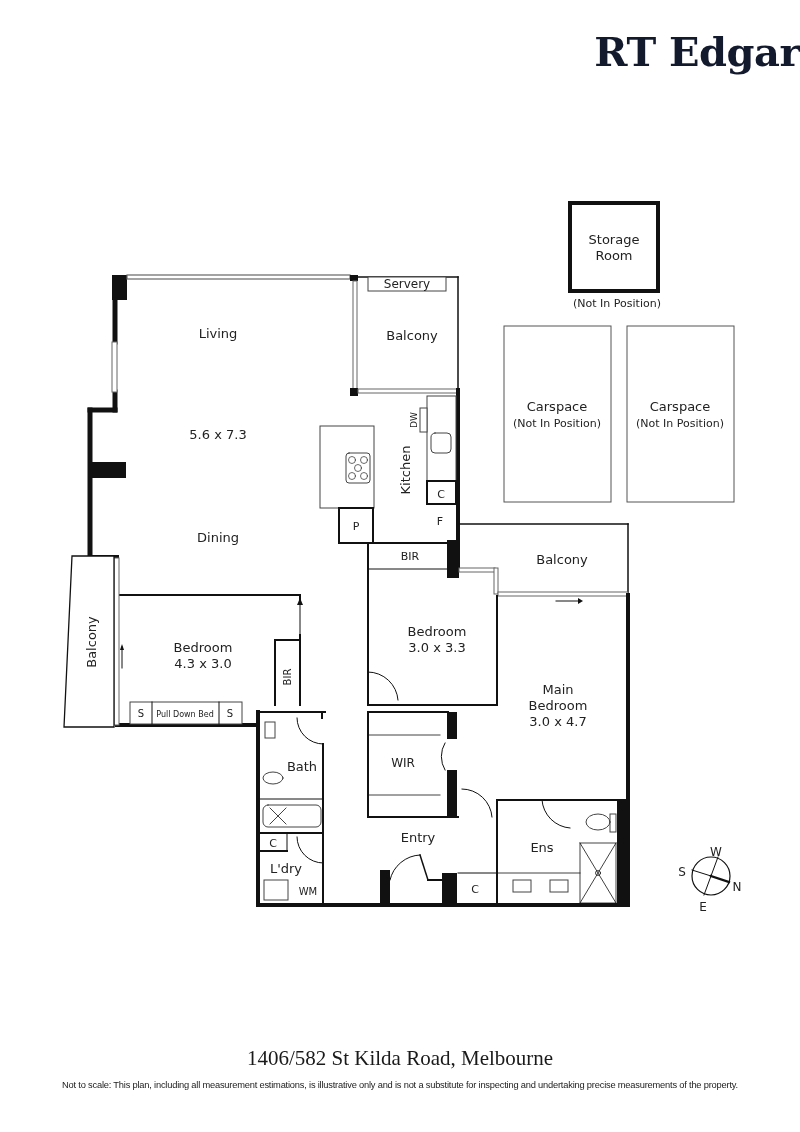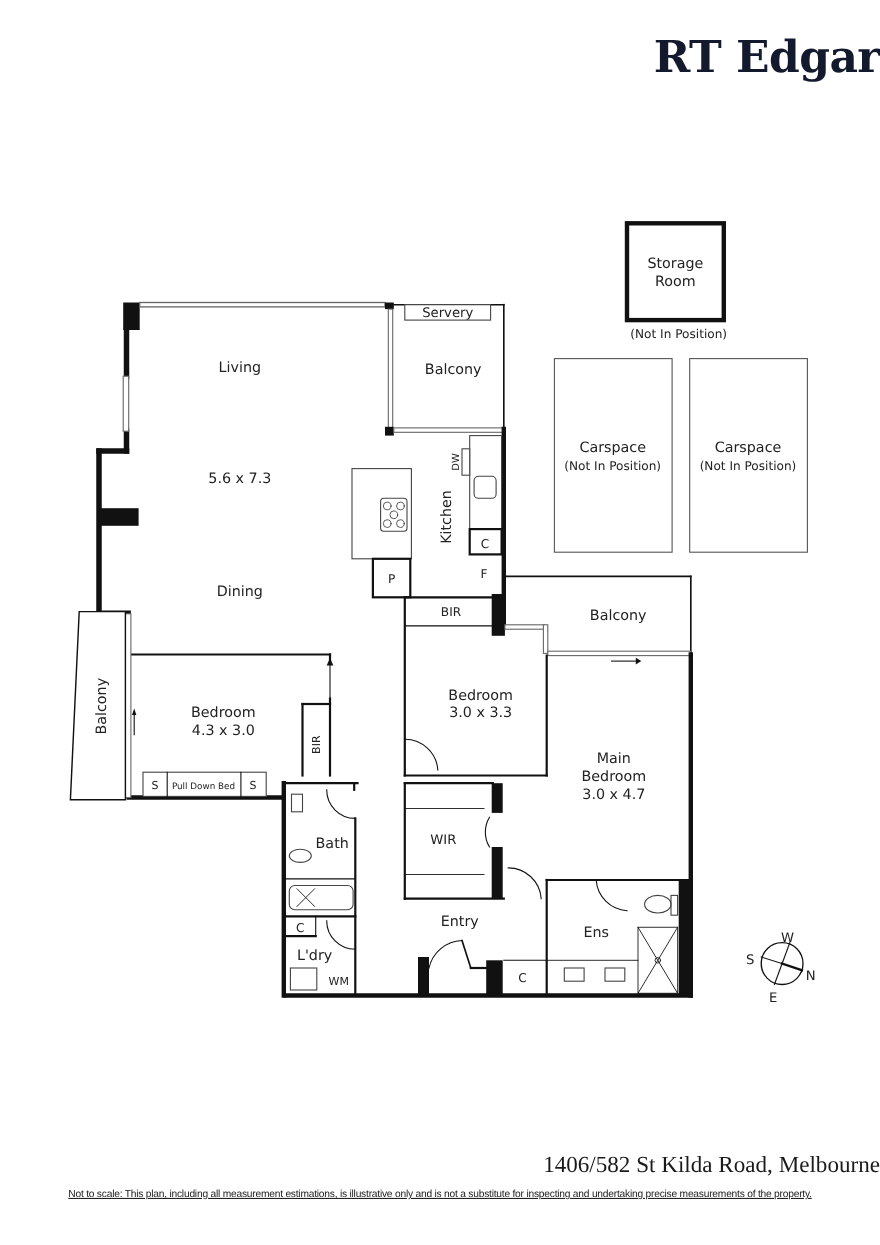--- a/index.html
+++ b/index.html
@@ -5,28 +5,27 @@
     html, body { margin: 0; padding: 0; background: #ffffff; }
     body { width: 800px; height: 1132px; position: relative; overflow: hidden; }
     .brand {
       position: absolute; top: 28px; left: 0; width: 800px; text-align: right;
       font-family: "DejaVu Serif", "Liberation Serif", serif; font-weight: bold;
       font-size: 40px; color: #141a2e; letter-spacing: -0.5px;
     }
     svg.plan { position: absolute; left: 0; top: 0; }
     .lbl { font-family: "DejaVu Sans", "Liberation Sans", sans-serif; fill: #222; }
     .address {
-      position: absolute; top: 1046px; left: 0; width: 800px; text-align: right;
+      position: absolute; top: 1046px; left: 0; width: 800px; text-align: center;
       font-family: "Liberation Serif", "DejaVu Serif", serif; font-size: 21px; color: #1a1a1a;
     }
     .disclaimer {
       position: absolute; top: 1080px; left: 0; width: 800px; text-align: center;
       font-family: "Liberation Sans", "DejaVu Sans", sans-serif; font-size: 9.3px; color: #222;
       letter-spacing: -0.2px;
-      text-decoration: underline;
     }
   </style>
 </head>
 <body>
 
 <div class="brand">RT Edgar</div>
 
 <svg class="plan" width="800" height="1132" viewBox="0 0 800 1132">
 
   <g stroke="#111" fill="none" stroke-linecap="square">

